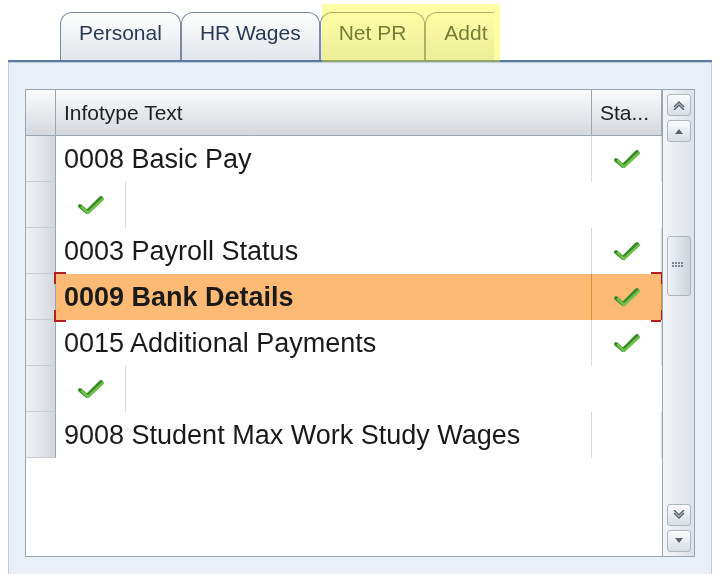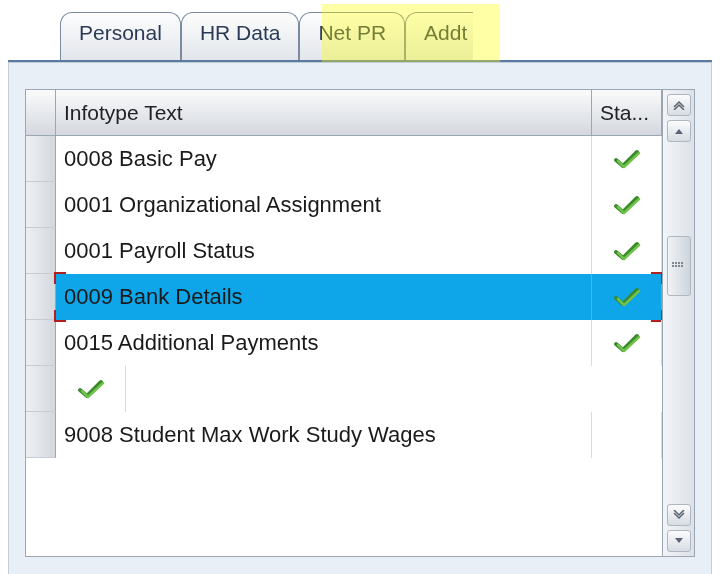--- a/index.html
+++ b/index.html
@@ -88,36 +88,37 @@
   .row {
     display: flex;
     height: 46px;
     align-items: stretch;
   }
   .cell {
     border-right: 1px solid #d6dbe1;
     padding: 0 8px;
     display: flex;
     align-items: center;
-    font-size: 22px;
+    font-size: 27px;
     color: #1a1a1a;
   }
   .cell.col-sel {
     background: linear-gradient(to right, #eef0f3 0%, #d4d8de 100%);
     border-right: 1px solid #9aa6b2;
     border-bottom: 1px solid #c6ccd4;
   }
   .cell.col-status { justify-content: center; border-right: 1px solid #d6dbe1; }
   .row.selected {
     background: #e6a23c;
   }
   .row.selected .cell.col-text,
   .row.selected .cell.col-status {
-    background: #0ea5e9;
+    background: #fdba74;
     border-right-color: #d1912f;
+    font-weight: bold;
   }
   .row.selected .cell.col-text {
     position: relative;
   }
   .sel-bracket-tl, .sel-bracket-tr, .sel-bracket-bl, .sel-bracket-br {
     position: absolute;
     width: 12px; height: 12px;
     border: 2px solid #b02020;
   }
   .sel-bracket-tl { top: -2px; left: -2px; border-right: 0; border-bottom: 0; }
@@ -165,21 +166,21 @@
   }
   .grip-dots span { background: #7d8792; width: 2px; height: 2px; }
 </style>
 </head>
 <body>
 
 <div class="highlight-overlay"></div>
 
 <div class="tabstrip">
   <div class="tab">Personal</div>
-  <div class="tab">HR Data</div>
+  <div class="tab">HR Wages</div>
   <div class="tab">Net PR</div>
   <div class="tab partial">Addt</div>
 </div>
 <div class="tabline"></div>
 
 <div class="panel">
   <div class="grid">
     <div class="gridbody">
       <div class="header-row">
         <div class="hcell col-sel"></div>
@@ -192,31 +193,30 @@
             <div class="cell col-text">0008 Basic Pay</div>
             <div class="cell col-status status-wrap">
               <svg class="check-svg" viewBox="0 0 28 22">
                 <path d="M3 12 L10 18 L24 4" fill="none" stroke="#3a8a2a" stroke-width="4" stroke-linecap="round" stroke-linejoin="round"></path>
                 <path d="M5 13 L11 19 L26 5" fill="none" stroke="#6fc24a" stroke-width="2.5" stroke-linecap="round" stroke-linejoin="round"></path>
               </svg>
             </div>
           </div>
           <div class="row">
             <div class="cell col-sel"></div>
-            <div class="cell col-text">0001 Organizational Assignment</div>
-            <div class="cell col-status status-wrap">
-              <svg class="check-svg" viewBox="0 0 28 22">
-                <path d="M3 12 L10 18 L24 4" fill="none" stroke="#3a8a2a" stroke-width="4" stroke-linecap="round" stroke-linejoin="round"></path>
-                <path d="M5 13 L11 19 L26 5" fill="none" stroke="#6fc24a" stroke-width="2.5" stroke-linecap="round" stroke-linejoin="round"></path>
-              </svg>
-            </div>
-          </div>
-          <div class="row">
-            <div class="cell col-sel"></div>
-            <div class="cell col-text">0001 Payroll Status</div>
+            <div class="cell col-status status-wrap">
+              <svg class="check-svg" viewBox="0 0 28 22">
+                <path d="M3 12 L10 18 L24 4" fill="none" stroke="#3a8a2a" stroke-width="4" stroke-linecap="round" stroke-linejoin="round"></path>
+                <path d="M5 13 L11 19 L26 5" fill="none" stroke="#6fc24a" stroke-width="2.5" stroke-linecap="round" stroke-linejoin="round"></path>
+              </svg>
+            </div>
+          </div>
+          <div class="row">
+            <div class="cell col-sel"></div>
+            <div class="cell col-text">0003 Payroll Status</div>
             <div class="cell col-status status-wrap">
               <svg class="check-svg" viewBox="0 0 28 22">
                 <path d="M3 12 L10 18 L24 4" fill="none" stroke="#3a8a2a" stroke-width="4" stroke-linecap="round" stroke-linejoin="round"></path>
                 <path d="M5 13 L11 19 L26 5" fill="none" stroke="#6fc24a" stroke-width="2.5" stroke-linecap="round" stroke-linejoin="round"></path>
               </svg>
             </div>
           </div>
           <div class="row selected">
             <div class="cell col-sel"></div>
             <div class="cell col-text">0009 Bank Details<span class="sel-bracket-tl"></span><span class="sel-bracket-bl"></span></div>

